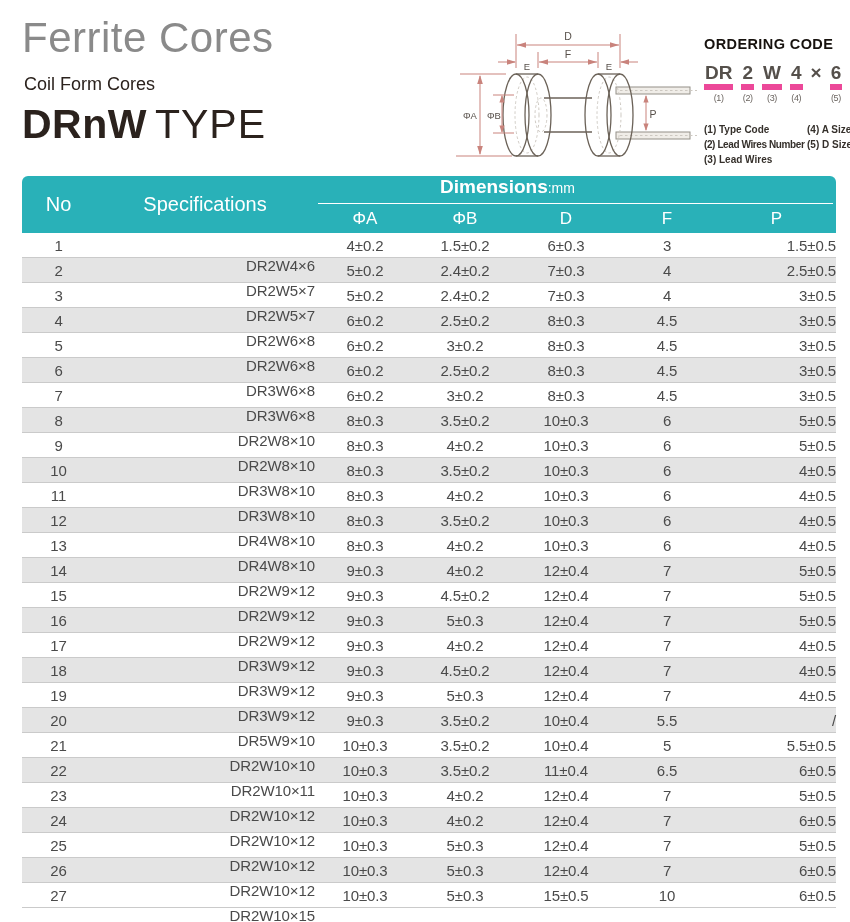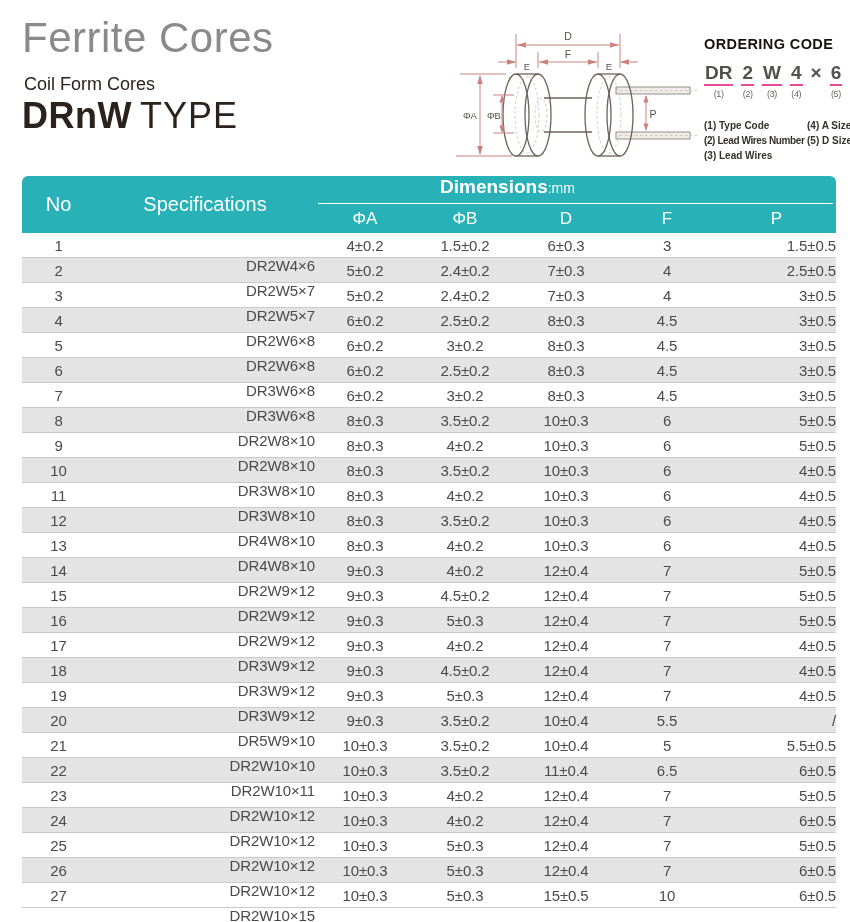--- a/index.html
+++ b/index.html
@@ -6,30 +6,30 @@
   body{
     width:850px;height:922px;background:#ffffff;position:relative;overflow:hidden;
     font-family:"Liberation Sans","DejaVu Sans",sans-serif;
     -webkit-font-smoothing:antialiased;
   }
   .abs{position:absolute;}
 
   
   .title-gray{left:22px;top:14px;font-size:42px;font-weight:500;color:var(--title-gray);letter-spacing:.5px;}
   .subtitle{left:24px;top:74px;font-size:18px;font-weight:500;color:var(--ink);}
-  .type-line{left:22px;top:95px;font-size:36px;color:var(--ink);white-space:nowrap;}
+  .type-line{left:22px;top:101px;font-size:41px;color:var(--ink);white-space:nowrap;}
   .type-bold{font-weight:900;letter-spacing:.5px;}
   .type-rest{font-weight:400;letter-spacing:1px;margin-left:8px;}
 
   
   .ordering{left:704px;top:36px;width:142px;}
   .ord-head{font-size:14.5px;font-weight:700;color:#17120e;letter-spacing:.4px;white-space:nowrap;}
   .code-line{display:flex;gap:8px;margin-top:11px;align-items:flex-start;}
   .code-part{display:flex;flex-direction:column;align-items:center;}
-  .code-char{font-size:19px;font-weight:700;color:#55504b;line-height:20px;padding:0 1px 1px 1px;border-bottom:2px solid #ec4899;}
+  .code-char{font-size:19px;font-weight:700;color:#55504b;line-height:20px;padding:0 1px 1px 1px;border-bottom:6px solid #ec4899;}
   .code-part.nou .code-char{border-bottom-color:transparent;padding-left:0;padding-right:0;}
   .code-no{font-size:9px;color:#6b6560;margin-top:3px;letter-spacing:-.3px;}
   .legend{margin-top:20px;display:grid;grid-template-columns:101px 44px;column-gap:2px;row-gap:2px;}
   .leg{font-size:10px;font-weight:700;color:#35302b;white-space:nowrap;line-height:13px;}
   .leg-l:nth-child(3){letter-spacing:-.4px;}
 
   
   .diagram{left:440px;top:10px;}
   .outline{stroke:var(--outline);stroke-width:1.3;fill:none;}
   .hidden-e{stroke:var(--hidden);stroke-width:1;fill:none;stroke-dasharray:2.5 2.5;}

